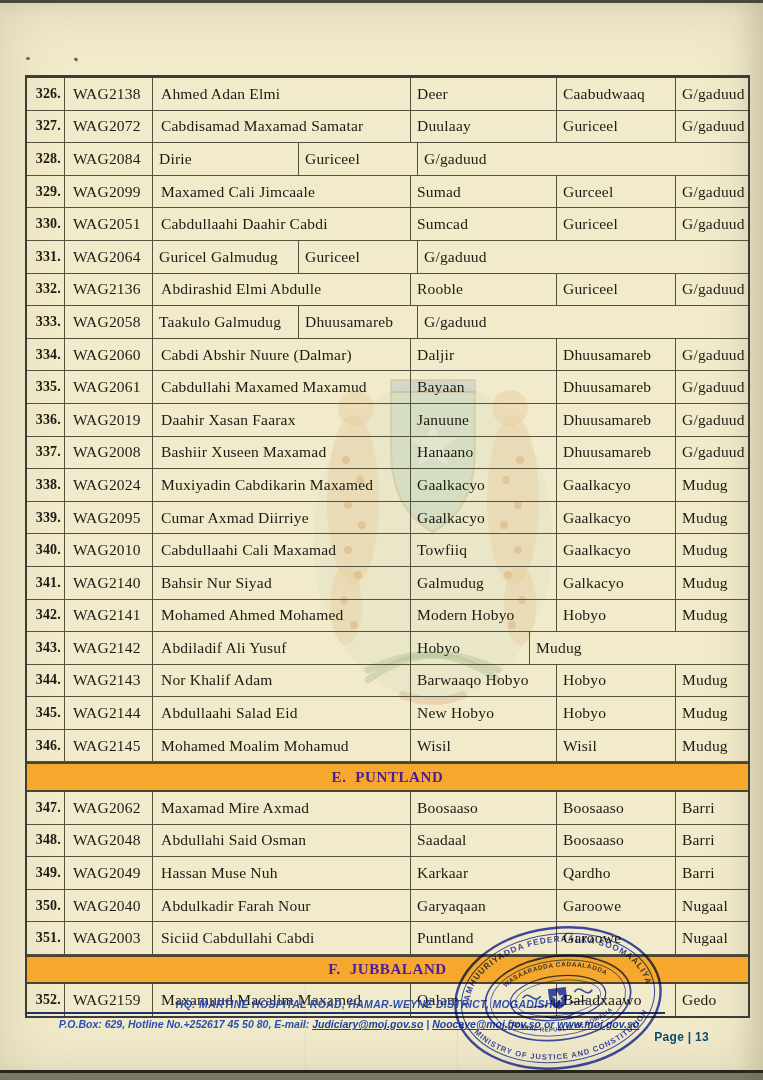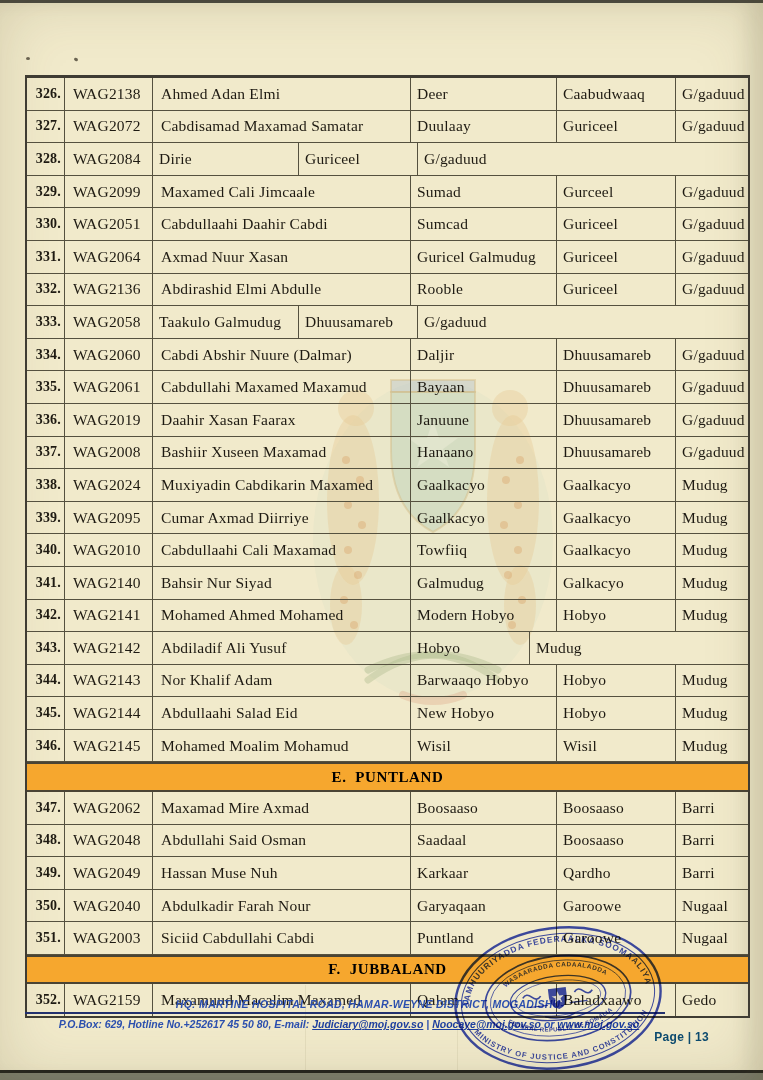--- a/index.html
+++ b/index.html
@@ -36,21 +36,21 @@
   .c-num{width:38px; font-weight:bold; font-size:14px; justify-content:flex-end; padding:0 3px 0 0;}
   .c-code{width:88px;}
   .c-name{width:258px;}
   .c-station{width:146px; padding-left:6px;}
   .c-district{width:119px; padding-left:6px;}
   .c-region{flex:1; padding-left:6px;}
   .band{
     height:25.5px; background:#f6a72e;
     border-top:2px solid #4a4434; border-bottom:2px solid #4a4434;
     display:flex; align-items:center; justify-content:center;
-    font-weight:bold; font-size:15px; color:#000000; letter-spacing:.6px;
+    font-weight:bold; font-size:15px; color:#4c1d95; letter-spacing:.6px;
     white-space:pre;
   }
 
   
   .watermark{position:absolute; left:298px; top:350px; z-index:1; opacity:.55; pointer-events:none;}
 
   
   .footer{position:absolute; left:25px; top:998px; width:690px; z-index:3;
     font-family:"Liberation Sans", sans-serif; color:#2b4fae;}
   .f-line1{text-align:center; font-size:10.5px; font-weight:bold; font-style:italic; letter-spacing:.3px;}
@@ -160,21 +160,20 @@
         <div class="cell c-num">330.</div>
         <div class="cell c-code">WAG2051</div>
         <div class="cell c-name">Cabdullaahi Daahir Cabdi</div>
         <div class="cell c-station">Sumcad</div>
         <div class="cell c-district">Guriceel</div>
         <div class="cell c-region">G/gaduud</div>
       </div>
       <div class="row">
         <div class="cell c-num">331.</div>
         <div class="cell c-code">WAG2064</div>
-        <div class="cell c-name">Axmad Nuur Xasan</div>
         <div class="cell c-station">Guricel Galmudug</div>
         <div class="cell c-district">Guriceel</div>
         <div class="cell c-region">G/gaduud</div>
       </div>
       <div class="row">
         <div class="cell c-num">332.</div>
         <div class="cell c-code">WAG2136</div>
         <div class="cell c-name">Abdirashid Elmi Abdulle</div>
         <div class="cell c-station">Rooble</div>
         <div class="cell c-district">Guriceel</div>

